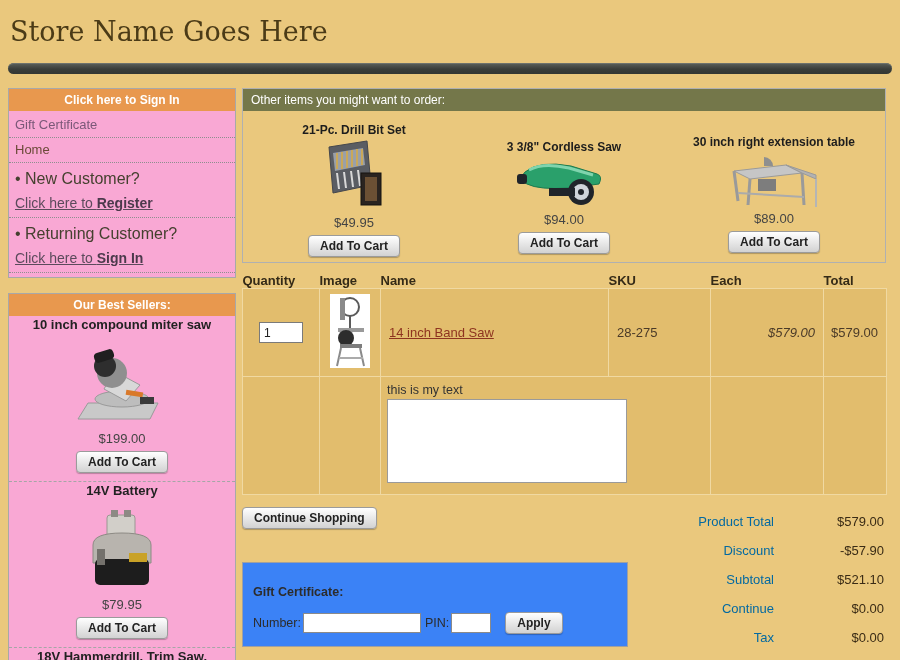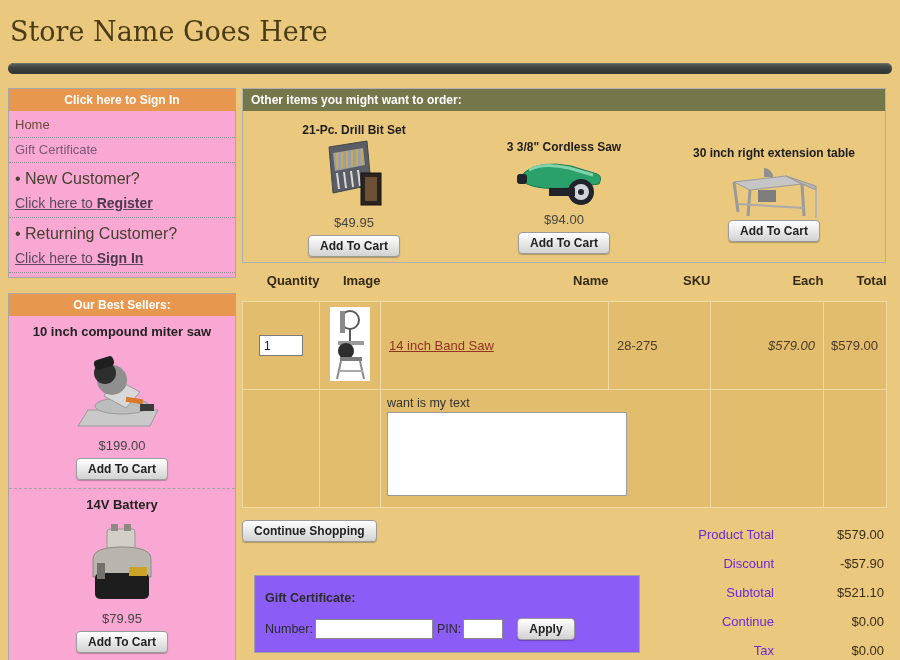--- a/index.html
+++ b/index.html
@@ -32,34 +32,34 @@
   
   .panel { background:#f9a8d4; border:1px solid #a8a8a8; }
   .panel-header-orange {
     background:#e8984e;
     border-bottom:1px solid #d8created;
     color:#fff; font-weight:bold; font-size:12px;
     text-align:center; padding:4px 2px;
   }
   .panel-header-olive {
     background:#74774a;
-    color:#fff; font-weight:bold; font-size:12px;
+    color:#fff; font-weight:normal; font-size:12px;
     padding:4px 8px;
   }
   .signin-panel { margin-bottom:15px; }
   .signin-list { padding:2px 0 4px 0; }
   .signin-item { display:block; font-size:13px; padding:4px 6px 5px 6px; border-bottom:1px dotted #8f8f8f; text-decoration:none; }
   .home-link { color:#6b4a38; }
   .giftcert-link { color:#7a5878; }
   .prompt { font-size:16px; color:#45402f; padding:7px 6px 3px 6px; }
   .underlink { display:block; font-size:14px; color:#5c4a5c; text-decoration:underline; padding:4px 6px 6px 6px; border-bottom:1px dotted #8f8f8f; }
   .underlink b { color:#4c3a4c; }
 
   
-  .bs-item { text-align:center; padding:7px 4px 8px 4px; }
+  .bs-item { text-align:center; padding:0 4px 8px 4px; }
   .bs-item + .bs-item { border-top:1px dashed #a6a6a6; }
   .bs-name { font-size:13px; font-weight:bold; color:#222; line-height:17px; }
   .bs-img { height:92px; display:flex; align-items:center; justify-content:center; margin:4px 0 2px 0; }
   .price { font-size:13px; color:#444; margin:2px 0 5px 0; }
   .btn {
     display:inline-block;
     font-family:"Liberation Sans", sans-serif;
     font-size:12px; font-weight:bold; color:#222;
     background:linear-gradient(#ffffff,#e6e6e6 55%,#d2d2d2);
     border:1px solid #9b9b9b; border-radius:4px;
@@ -77,21 +77,21 @@
   .up-item:nth-child(3) .up-name { margin-top:14px; }
   .up-img { display:flex; align-items:flex-end; justify-content:center; }
   .up-item:nth-child(1) .up-img { height:76px; }
   .up-item:nth-child(2) .up-img { height:56px; }
   .up-item:nth-child(3) .up-img { height:60px; }
 
   
   table.cart { width:100%; border-collapse:collapse; margin-top:5px; table-layout:fixed; }
   table.cart th {
     font-size:13px; font-weight:bold; color:#342a17;
-    padding:5px 0 13px 0; text-align:right;
+    padding:5px 0 0 0; text-align:left;
   }
   table.cart td {
     background:#e2bd6d;
     border:1px solid #f0d9a2;
     font-size:13px; color:#4a3a28;
     vertical-align:middle;
   }
   td.qty-cell { text-align:center; }
   .qty-input { width:44px; height:21px; border:1px solid #7a7a7a; font-size:12px; padding:2px 4px; background:#fff; color:#222; }
   td.img-cell { text-align:center; }
@@ -103,47 +103,47 @@
   td.total-cell { text-align:right; padding-right:8px; }
   td.note-cell { padding:6px 0 8px 6px; vertical-align:top; }
   .note-label { font-size:12.5px; color:#333; margin-bottom:2px; }
   .note-area { width:240px; height:84px; border:1px solid #9a9a9a; background:#fff; resize:none; font-family:"Liberation Sans",sans-serif; font-size:12px; }
   tr.note-row td { height:106px; }
   tr.item-row td { height:88px; }
 
   
   .bottom { display:flex; margin-top:12px; align-items:flex-start; }
   .bottom-left { width:396px; flex:none; }
-  .gift-box { background:#8b5cf6; border:1px solid #a0a0a0; margin-top:33px; padding:15px 10px 12px 10px; width:386px;margin-left:12px; }
+  .gift-box { background:#3b82f6; border:1px solid #a0a0a0; margin-top:33px; padding:22px 10px 12px 10px; width:386px; }
   .gift-title { font-size:12.5px; font-weight:bold; color:#2c2c2c; }
   .gift-row { margin-top:13px; display:flex; align-items:center; font-size:12.5px; color:#2c2c2c; }
   .gift-input { width:118px; height:20px; border:1px solid #8a8a8a; margin:0 4px 0 2px; padding:2px 4px; font-size:12px; }
   .pin-input { width:40px; height:20px; border:1px solid #8a8a8a; margin:0 14px 0 2px; padding:2px 4px; font-size:12px; }
   .totals { flex:1; padding-right:2px; }
   .totals-row { display:flex; justify-content:flex-end; font-size:13px; padding:7px 0; }
-  .totals-label { color:#6d28d9; text-align:right; }
+  .totals-label { color:#0369a1; text-align:right; }
   .totals-value { width:110px; text-align:right; color:#3a2b15; }
 </style>
 </head>
 <body>
 
 <div>
   <h1 class="site-title">Store Name Goes Here</h1>
   <div class="top-rule"></div>
 </div>
 
 <div class="content">
 
   <div class="sidebar">
 
     <div class="panel signin-panel">
       <div class="panel-header-orange">Click here to Sign In</div>
       <div class="signin-list">
+        <a href="#" class="signin-item giftcert-link">Gift Certificate</a>
         <a href="#" class="signin-item home-link">Home</a>
-        <a href="#" class="signin-item giftcert-link">Gift Certificate</a>
         <div class="prompt">• New Customer?</div>
         <a href="#" class="underlink"><span>Click here to </span><b>Register</b></a>
         <div class="prompt">• Returning Customer?</div>
         <a href="#" class="underlink"><span>Click here to </span><b>Sign In</b></a>
       </div>
     </div>
 
     <div class="panel">
       <div class="panel-header-orange">Our Best Sellers:</div>
 
@@ -248,20 +248,21 @@
               <polygon points="62,12 92,22 92,26 78,20" fill="#b2b2b2" stroke="#9a9a9a"></polygon>
               <path d="M40 4 A9 9 0 0 1 49 13 L40 13 Z" fill="#8f8f8f"></path>
               <line x1="26" y1="26" x2="24" y2="52" stroke="#9a9a9a" stroke-width="3"></line>
               <line x1="10" y1="18" x2="14" y2="48" stroke="#9a9a9a" stroke-width="3"></line>
               <line x1="78" y1="20" x2="80" y2="52" stroke="#9a9a9a" stroke-width="3"></line>
               <line x1="92" y1="26" x2="92" y2="54" stroke="#b5b5b5" stroke-width="2"></line>
               <line x1="14" y1="40" x2="80" y2="44" stroke="#ababab" stroke-width="2"></line>
               <rect x="34" y="26" width="18" height="12" fill="#7d7d7d"></rect>
             </svg>
           </div>
+          <div class="price">$89.00</div>
           <button class="btn">Add To Cart</button>
         </div>
 
       </div>
     </div>
 
     <table class="cart">
       <colgroup>
         <col style="width:77px">
           <col style="width:61px">
@@ -305,21 +306,21 @@
             <a href="#" class="item-link">14 inch Band Saw</a>
           </td>
           <td class="sku-cell">28-275</td>
           <td class="each-cell">$579.00</td>
           <td class="total-cell">$579.00</td>
         </tr>
         <tr class="note-row">
           <td></td>
           <td></td>
           <td class="note-cell" colspan="2">
-            <div class="note-label">want is my text</div>
+            <div class="note-label">this is my text</div>
             <textarea class="note-area" style=""></textarea>
           </td>
           <td></td>
           <td></td>
         </tr>
       </tbody>
     </table>
 
     <div class="bottom">
       <div class="bottom-left">

